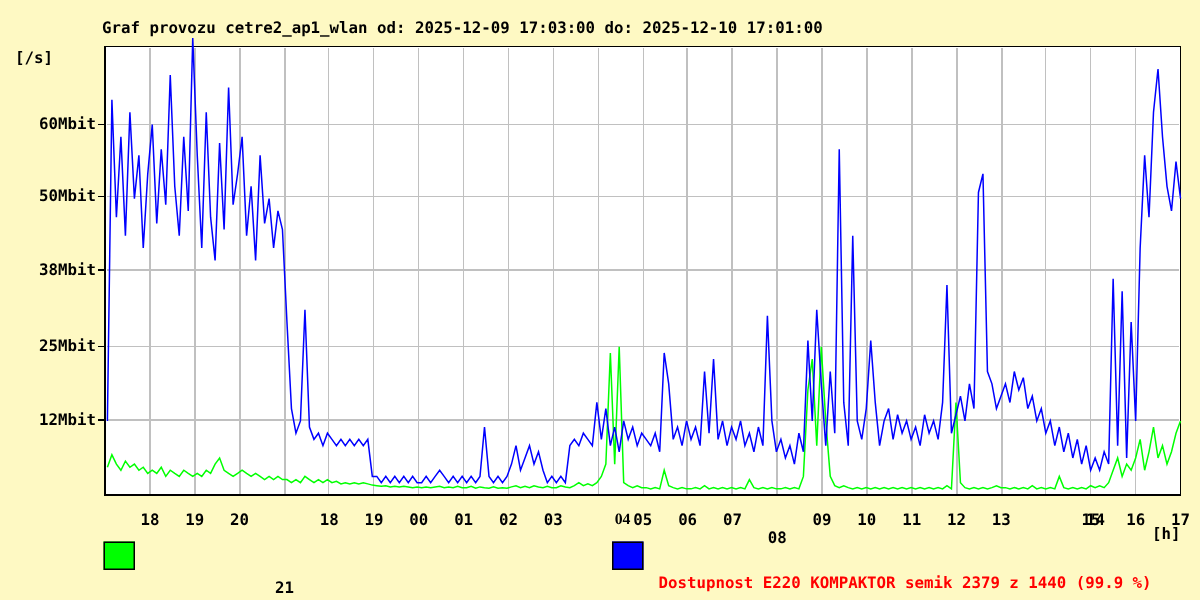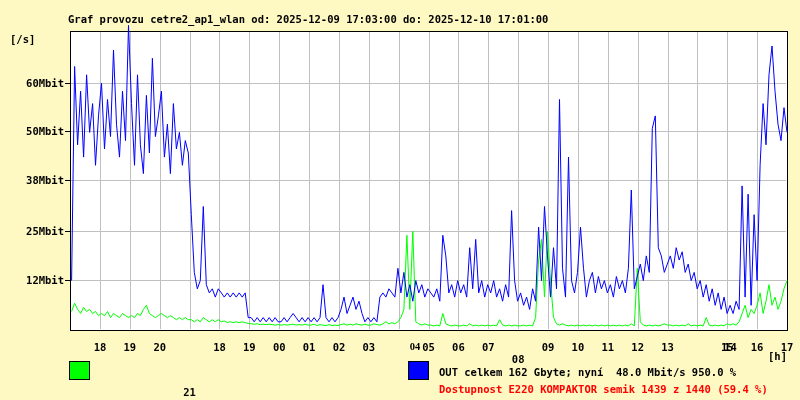--- a/index.html
+++ b/index.html
@@ -102,17 +102,16 @@
       <div class="xlabel" style="left: 716.261px;">15</div>
       <div class="xlabel" style="left: 746.13px;">16</div>
       <div class="xlabel" style="left: 776px;">17</div>
     </div>
 
   <div class="hour-unit">[h]</div>
 
   <div class="swatch swatch-in" style="background: rgb(0, 255, 0);"></div>
 
   <div class="swatch swatch-out" style="background: rgb(0, 0, 255);"></div>
-  <div class="lg-text lg-out">OUT celkem 162 Gbyte; nyní  48.0 Mbit/s 950.0 %</div>
 
-  <div class="lg-text lg-avail" style="color: rgb(255, 0, 0);">Dostupnost E220 KOMPAKTOR semik 1439 z 1440 (59.4 %)</div>
+  <div class="lg-text lg-avail" style="color: rgb(255, 0, 0);">Dostupnost E220 KOMPAKTOR semik 2379 z 1440 (99.9 %)</div>
 
 </div>
 
 </body></html>

